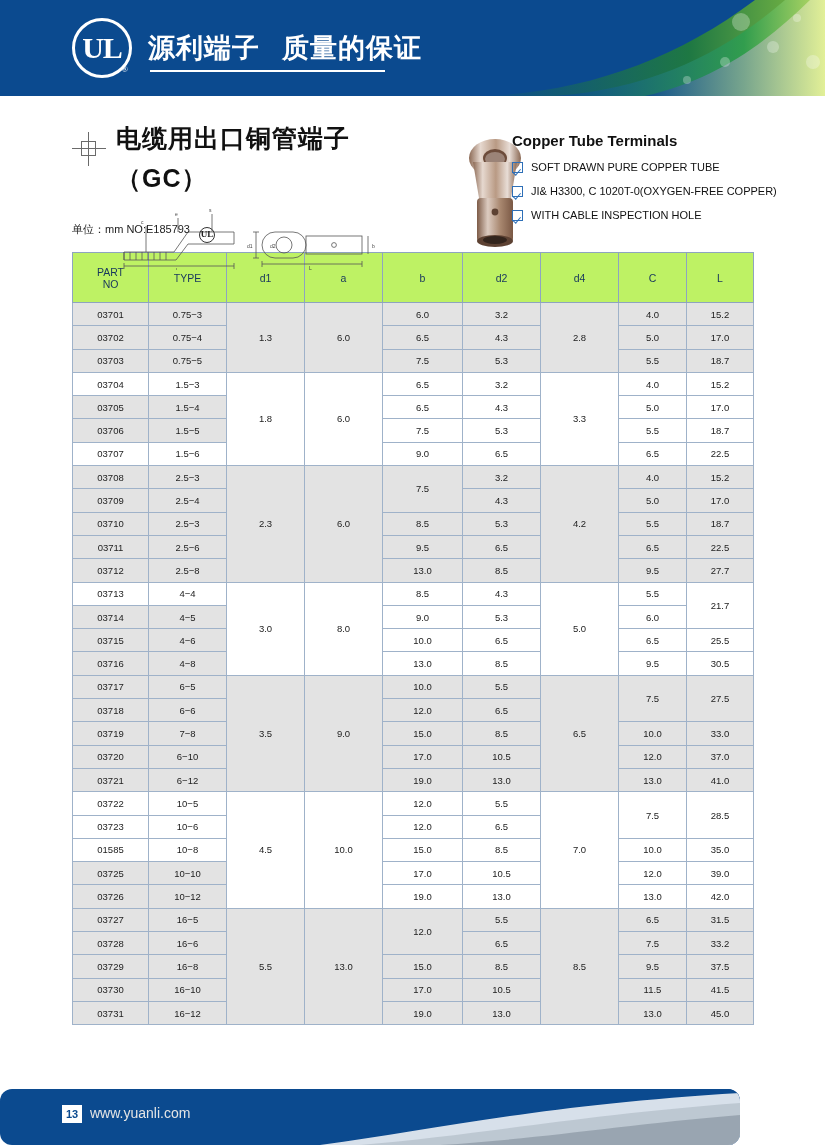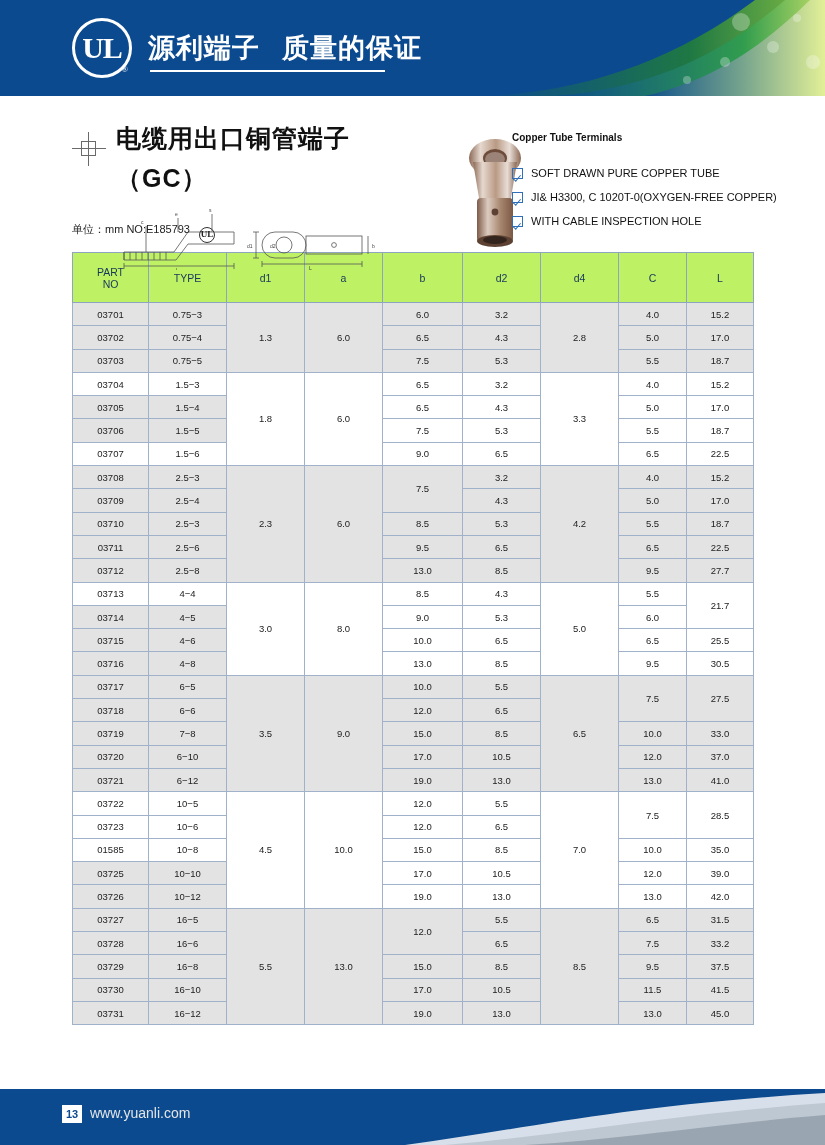--- a/index.html
+++ b/index.html
@@ -129,24 +129,24 @@
     width: 110px; height: 112px;
   }
 
   
   .spec {
     position: absolute;
     left: 440px; top: 14px;
     width: 300px;
   }
   .spec-title {
-    font-size: 10px;
+    font-size: 15px;
     font-weight: bold;
     color: #111;
-    margin-bottom: 24px;
+    margin-bottom: 12px;
   }
   .spec-item {
     display: flex;
     align-items: flex-start;
     margin-bottom: 12px;
     font-size: 11px;
     color: #111;
   }
   .chk {
     flex: 0 0 auto;
@@ -212,23 +212,24 @@
     font-weight: normal;
     border: 1px solid #8ea4c0;
   }
   td.shade { background: #e3e3e3; }
   td.plain { background: #ffffff; }
 
   
   .footer {
     position: absolute;
     left: 0; bottom: 0;
-    width: 825px; height: 56px;
+    width: 740px; height: 56px;
     background: #0b4a8f;
     overflow: hidden;
+    border-radius: 12px;
   }
   .footer-wave { position: absolute; right: 0; top: 0; width: 420px; height: 56px; }
   .page-badge {
     position: absolute;
     left: 62px; top: 16px;
     min-width: 20px; height: 18px;
     background: #ffffff;
     color: #0b4a8f;
     font-size: 11px;
     font-weight: bold;

